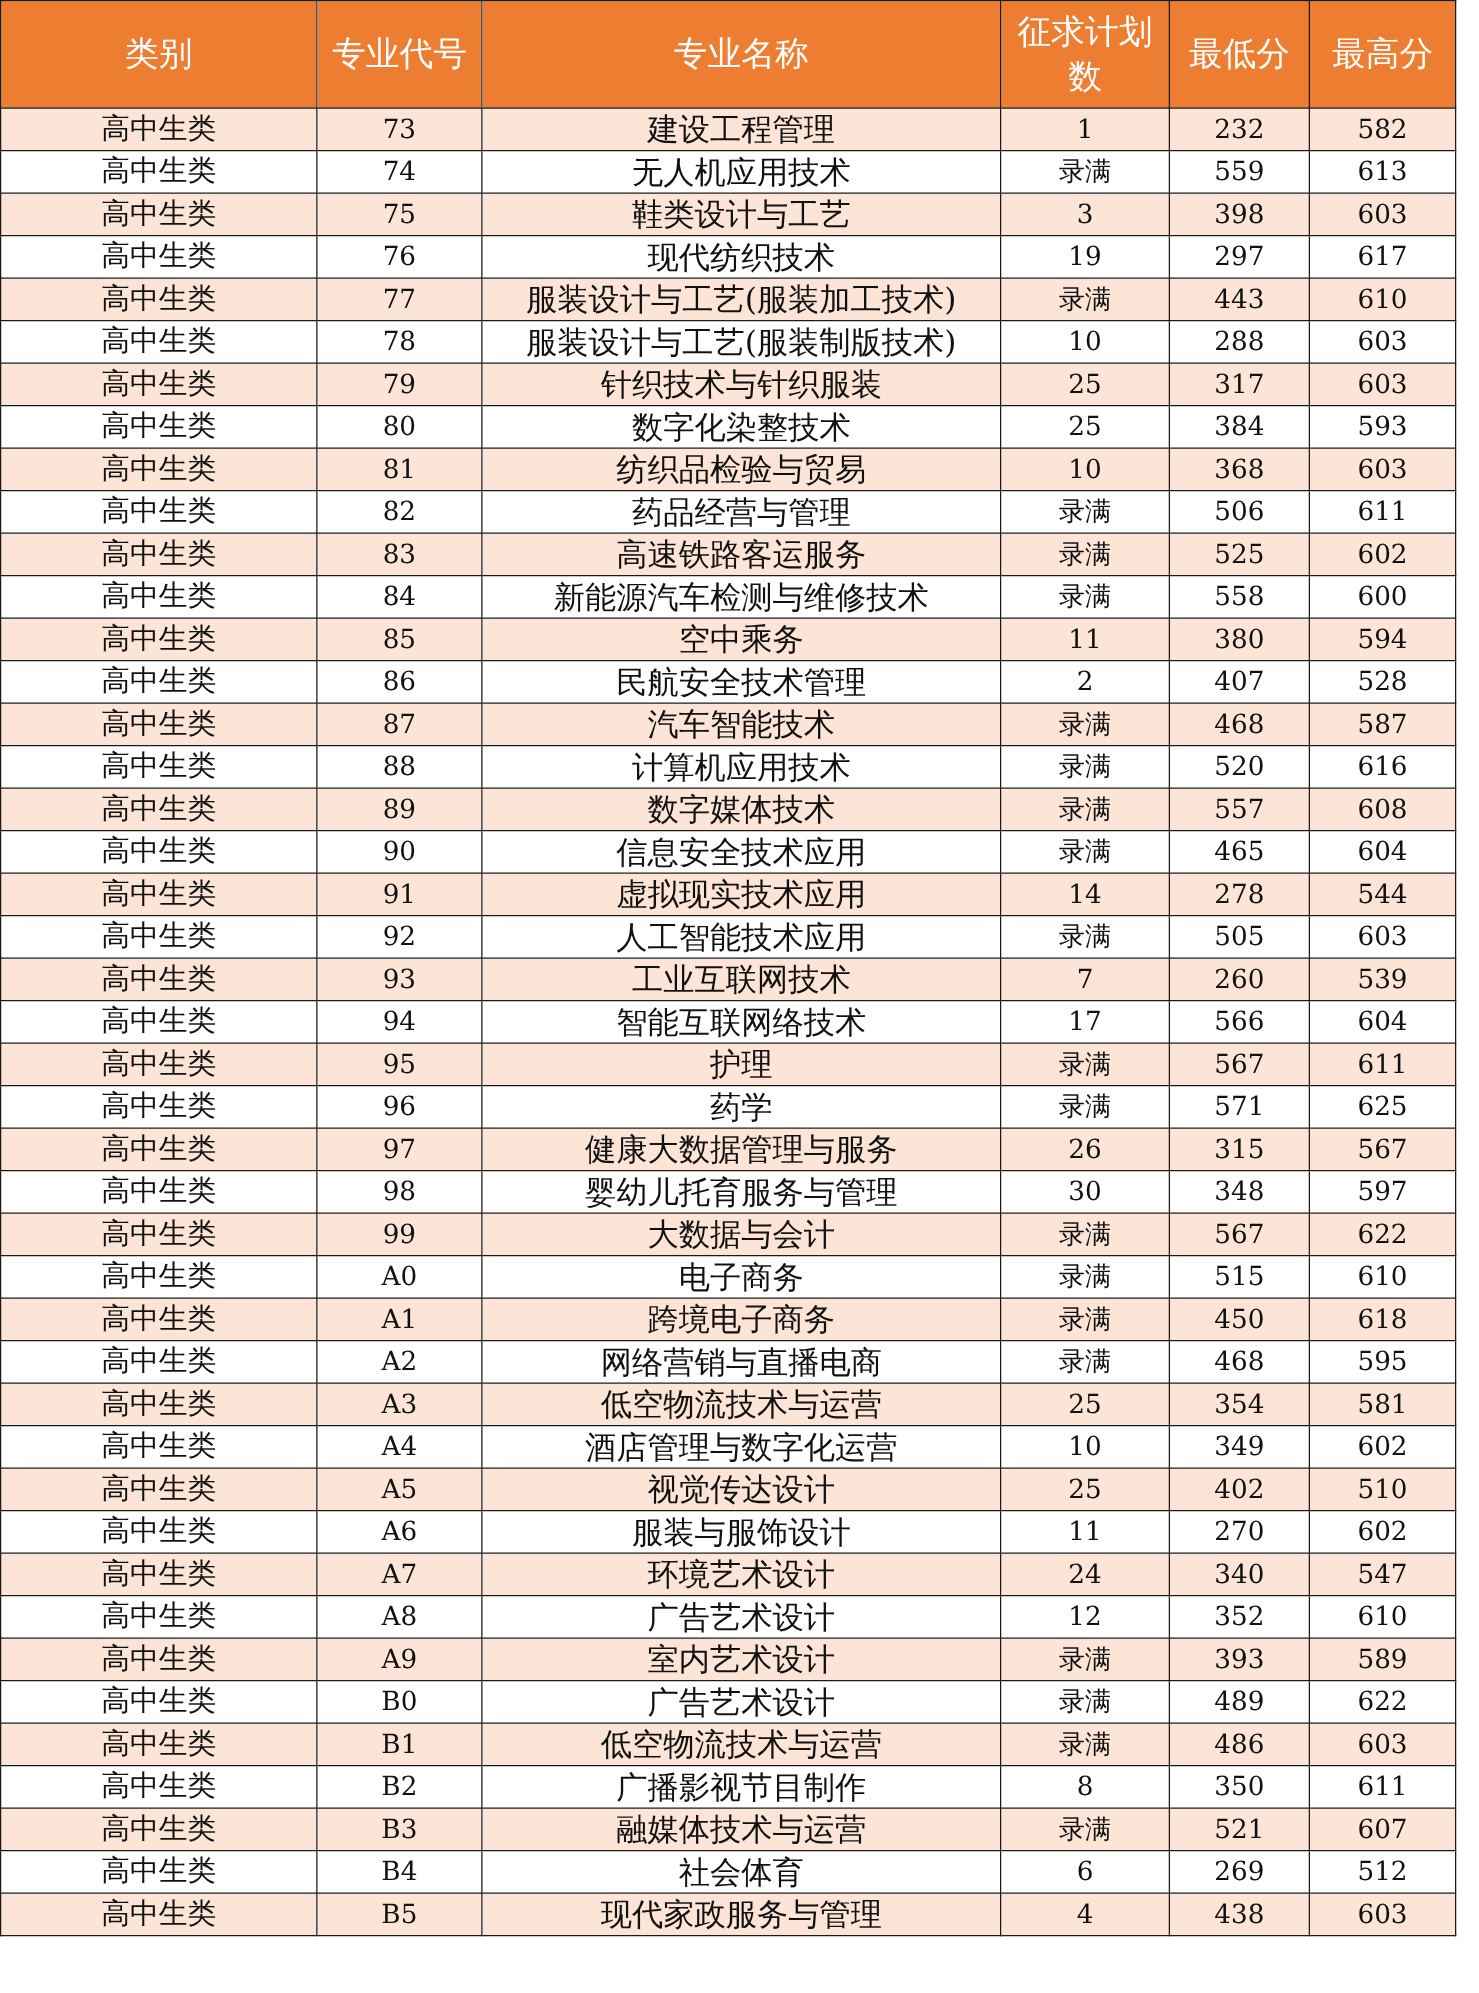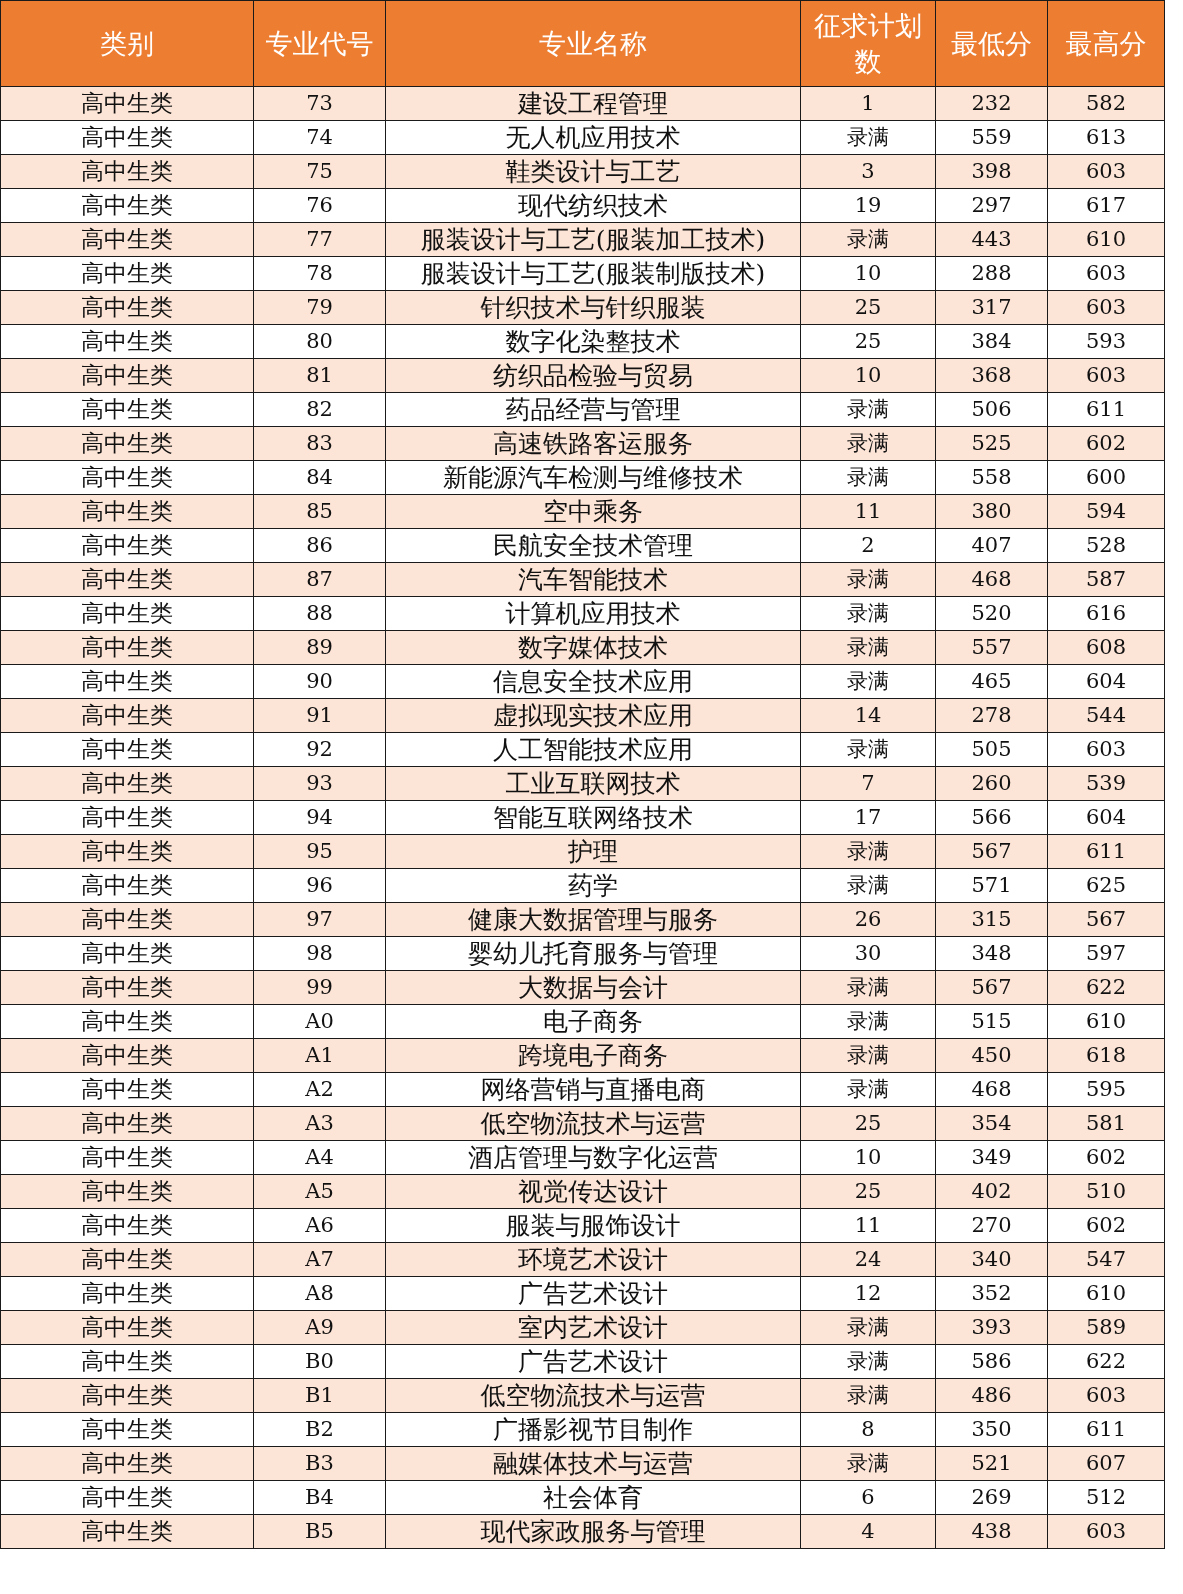--- a/index.html
+++ b/index.html
@@ -364,21 +364,21 @@
         <td class="name">室内艺术设计</td>
         <td class="num">录满</td>
         <td class="num">393</td>
         <td class="num">589</td>
       </tr>
       <tr>
         <td>高中生类</td>
         <td class="num">B0</td>
         <td class="name">广告艺术设计</td>
         <td class="num">录满</td>
-        <td class="num">586</td>
+        <td class="num">489</td>
         <td class="num">622</td>
       </tr>
       <tr>
         <td>高中生类</td>
         <td class="num">B1</td>
         <td class="name">低空物流技术与运营</td>
         <td class="num">录满</td>
         <td class="num">486</td>
         <td class="num">603</td>
       </tr>

